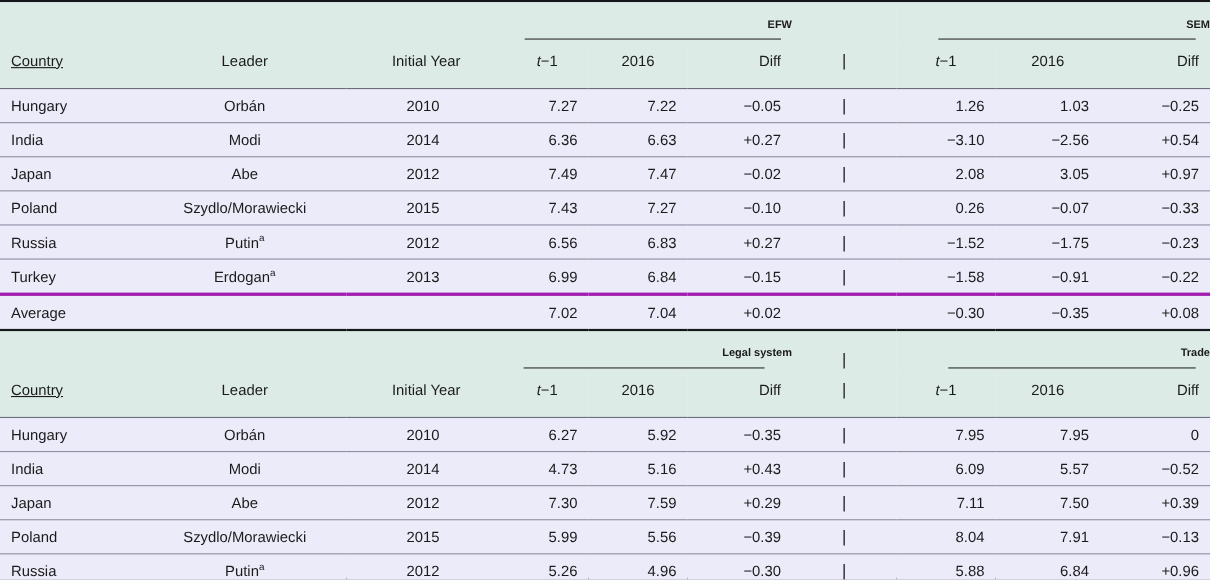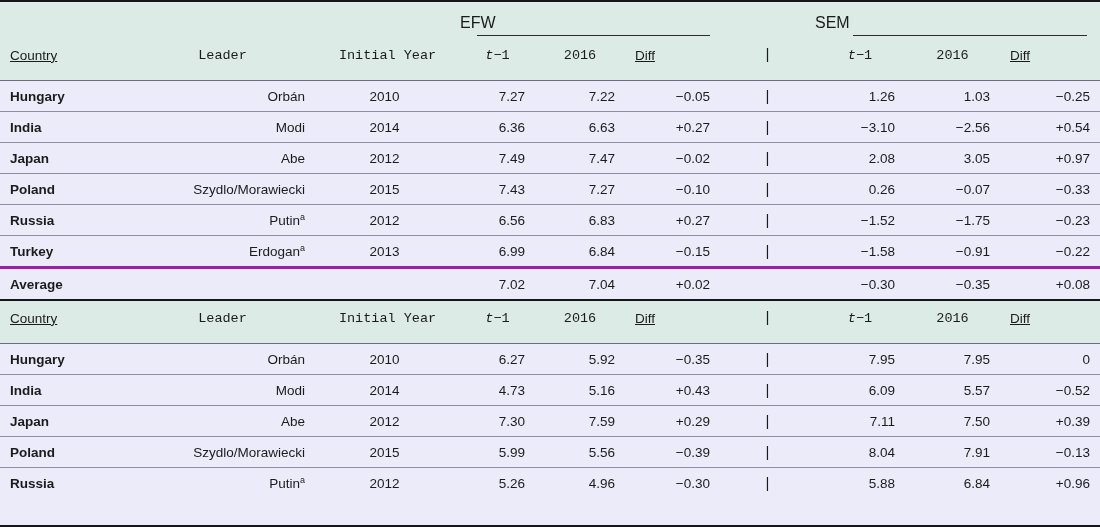--- a/index.html
+++ b/index.html
@@ -51,64 +51,65 @@
     padding: 0;
   }
 
   tr.group-row td {
     height: 34px;
     vertical-align: bottom;
     padding-bottom: 2px;
   }
   .group-label {
     display: block;
-    text-align: left;
-    font-size: 16px;
+    text-align: right;
+    font-size: 10px;
     line-height: 15px;
     padding-bottom: 5px;
+    font-weight: bold;
   }
   .group-rule {
     display: block;
     height: 1px;
     background: #2c2c30;
     margin: 0 8px 0 8px;
   }
   .group-rule.inset-a { margin: 0 10px 0 17px; }
   .group-rule.inset-b { margin: 0 13px 0 38px; }
   .group-rule.inset-c { margin: 0 25px 0 16px; }
   .group-rule.inset-d { margin: 0 13px 0 47px; }
 
   tr.head-row td {
     height: 34px;
     vertical-align: middle;
     padding: 0 10px 8px 10px;
     font-size: 13.5px;
   }
 
   .h-left   { text-align: left; text-decoration: underline; }
-  .h-center { text-align: center; font-family: Liberation Mono, monospace; }
-  .h-right  { text-align: left; text-decoration: underline; }
+  .h-center { text-align: center; }
+  .h-right  { text-align: right; }
 
   .tminus { font-style: italic; }
   .tminus .nm { font-style: normal; }
 
   
   tr.data-row td {
     background: #ecebfa;
     height: 30px;
     font-size: 13.5px;
     padding: 0 10px;
     border-top: 1px solid #8e8ea2;
     vertical-align: middle;
   }
   tr.data-row.first-body td {
     border-top: 1px solid #6d6d80;
   }
-  tr.data-row td.cell-country { text-align: left; padding-left: 10px; font-weight: bold; }
-  tr.data-row td.cell-leader  { text-align: right; padding-left: 10px; }
+  tr.data-row td.cell-country { text-align: left; padding-left: 10px; }
+  tr.data-row td.cell-leader  { text-align: center; padding-left: 10px; }
   tr.data-row td.cell-year    { text-align: center; padding-right: 16px; }
   tr.data-row td.cell-num     { text-align: right; padding-right: 10px; }
   tr.data-row td.cell-pipe    { text-align: center; }
 
   tr.avg-row td {
     border-top: 3px solid #a21caf;
   }
 
   
   tr.panel-split td {
@@ -256,20 +257,34 @@
           <td class="cell-num">7.04</td>
           <td class="cell-num">+0.02</td>
           <td class="cell-pipe"><span class="pipe-glyph"></span></td>
           <td class="cell-num">−0.30</td>
           <td class="cell-num">−0.35</td>
           <td class="cell-num">+0.08</td>
         </tr>
         <tr class="panel-split">
           <td colspan="10"></td>
         </tr>
+        <tr class="group-row">
+          <td></td>
+          <td></td>
+          <td></td>
+          <td colspan="3">
+            <span class="group-label">Legal system</span>
+            <span class="group-rule inset-c"></span>
+          </td>
+          <td class="h-center"><span class="pipe-glyph">|</span></td>
+          <td colspan="3">
+            <span class="group-label">Trade</span>
+            <span class="group-rule inset-d"></span>
+          </td>
+        </tr>
         <tr class="head-row">
           <td class="h-left">Country</td>
           <td class="h-center">Leader</td>
           <td class="h-center">Initial Year</td>
           <td class="h-center"><span class="tminus">t<span class="nm">−1</span></span></td>
           <td class="h-center">2016</td>
           <td class="h-right">Diff</td>
           <td class="h-center"><span class="pipe-glyph">|</span></td>
           <td class="h-center"><span class="tminus">t<span class="nm">−1</span></span></td>
           <td class="h-center">2016</td>

